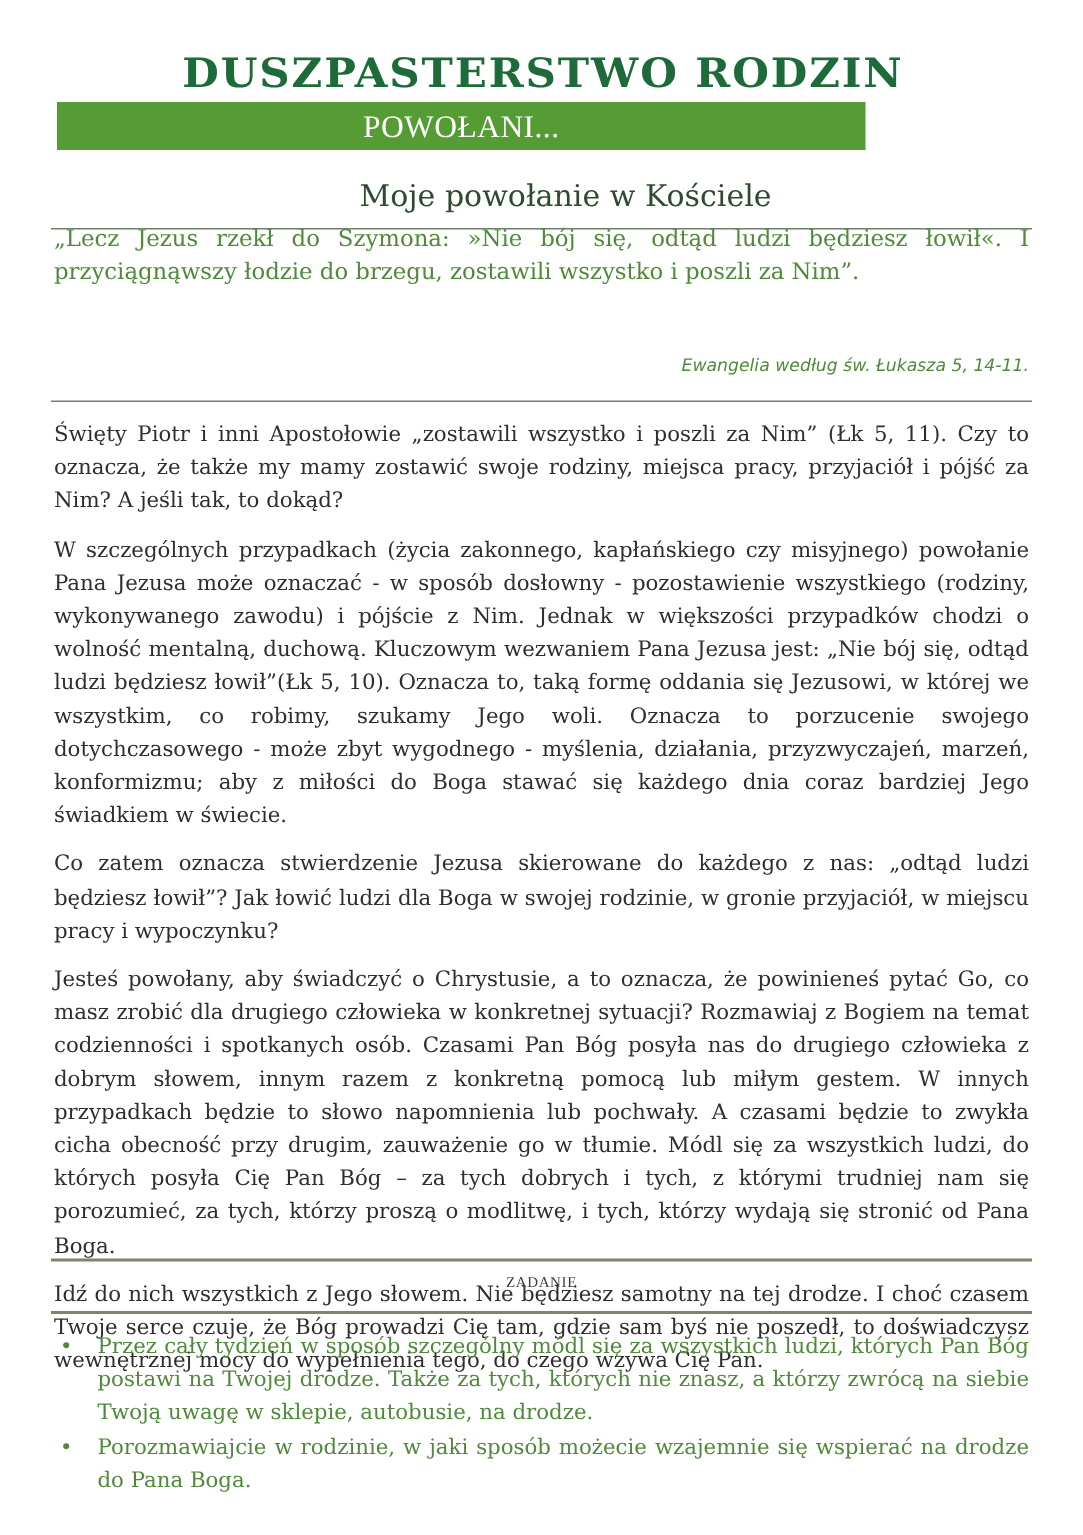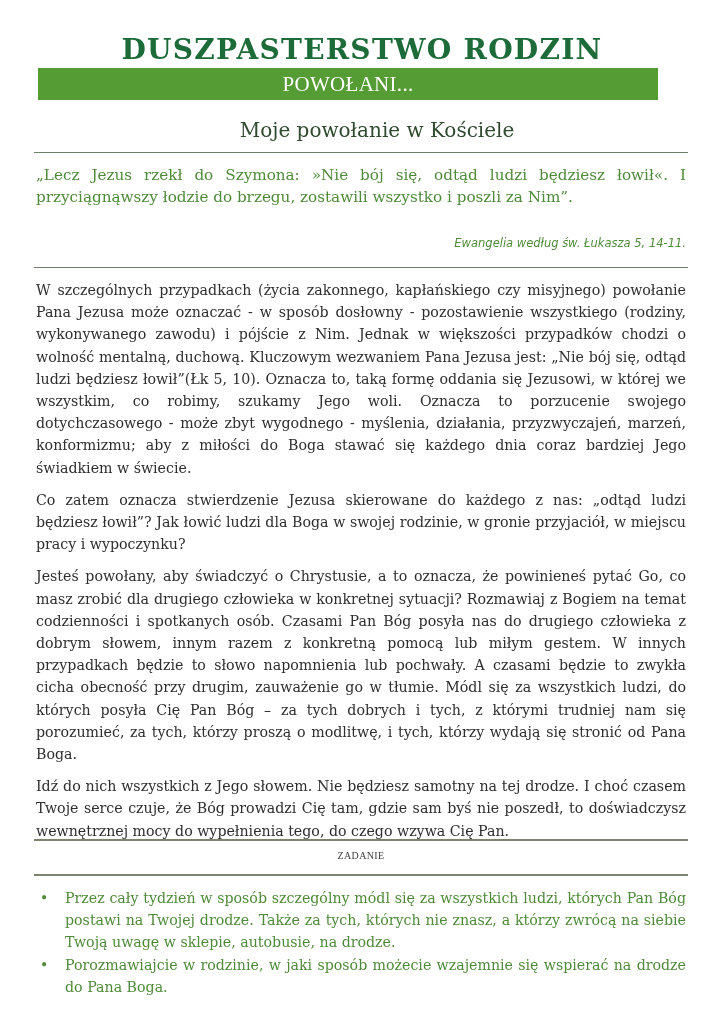--- a/index.html
+++ b/index.html
@@ -3,34 +3,34 @@
 <meta charset="utf-8">
 <style>
   html, body { margin: 0; padding: 0; background: #ffffff; }
   body { width: 722px; height: 1023px; position: relative; overflow: hidden;
          font-family: "DejaVu Serif", serif; color: #2b2b2b; }
   .page { position: absolute; left: 0; top: 0; width: 722px; height: 1023px; }
 
   .org-title { position: absolute; left: 38px; width: 648px; top: 34px; text-align: center;
                font-family: "DejaVu Serif", serif; font-weight: bold; font-size: 27px;
                letter-spacing: 1.2px; color: #1e6b3a; line-height: 32px; transform: scaleX(1.04); transform-origin: center; }
-  .series-bar { position: absolute; left: 38px; width: 620px; top: 68px; height: 32px; background: #559c34; }
+  .series-bar { position: absolute; left: 38px; width: 539px; top: 68px; height: 32px; background: #559c34; }
   .series-label { position: absolute; left: 0; right: 0; top: 4px; text-align: center;
                   font-family: "Liberation Serif", serif; font-size: 21px; color: #ffffff; line-height: 24px; letter-spacing: 0.3px; }
 
   .doc-title { position: absolute; left: 50px; width: 654px; top: 116px; text-align: center;
                font-family: "DejaVu Serif", serif; font-size: 20px; color: #2f4a2f; line-height: 28px; }
 
   .rule { position: absolute; left: 34px; width: 654px; height: 0; border-top: 1.5px solid #6c7f68; }
   .rule.r1 { top: 152px; }
   .rule.r2 { top: 267px; }
   .rule.r3 { top: 839px; border-top-color: #7d8470; border-top-width: 2px; }
   .rule.r4 { top: 874px; border-top-color: #7d8470; border-top-width: 2px; }
 
-  .quote { position: absolute; left: 36px; width: 650px; top: 164px; text-align: justify;
+  .quote { position: absolute; left: 36px; width: 650px; top: 148px; text-align: justify;
            font-family: "DejaVu Serif", serif; font-size: 15.2px; line-height: 22px; color: #4f8a3a; }
   .quote-source { position: absolute; right: 36px; top: 236px; font-family: "DejaVu Sans", sans-serif;
                   font-style: italic; font-size: 11.5px; color: #4f8a3a; }
 
   .body { position: absolute; left: 36px; width: 650px; top: 279px; }
   .body p { margin: 0 0 10px 0; font-family: "DejaVu Serif", serif; font-size: 14.2px;
             line-height: 22.2px; text-align: justify; color: #2e2e2e; }
 
   .task-header { position: absolute; left: 34px; width: 654px; top: 846px; text-align: center;
                  font-family: "Liberation Serif", serif; font-size: 10px; color: #3d3d3d; letter-spacing: 0.4px; line-height: 20px; }
@@ -54,20 +54,21 @@
   <div class="doc-title">Moje powołanie w Kościele</div>
 
   <div class="rule r1"></div>
 
   <div class="quote">„Lecz Jezus rzekł do Szymona: »Nie bój się, odtąd ludzi będziesz łowił«. I przyciągnąwszy łodzie do brzegu, zostawili wszystko i poszli za Nim”.</div>
   <div class="quote-source">Ewangelia według św. Łukasza 5, 14-11.</div>
 
   <div class="rule r2"></div>
 
   <div class="body">
+    <p>Święty Piotr i inni Apostołowie „zostawili wszystko i poszli za Nim” (Łk 5, 11). Czy to oznacza, że także my mamy zostawić swoje rodziny, miejsca pracy, przyjaciół i pójść za Nim? A jeśli tak, to dokąd?</p>
     <p>W szczególnych przypadkach (życia zakonnego, kapłańskiego czy misyjnego) powołanie Pana Jezusa może oznaczać - w sposób dosłowny - pozostawienie wszystkiego (rodziny, wykonywanego zawodu) i pójście z Nim. Jednak w większości przypadków chodzi o wolność mentalną, duchową. Kluczowym wezwaniem Pana Jezusa jest: „Nie bój się, odtąd ludzi będziesz łowił”(Łk 5, 10). Oznacza to, taką formę oddania się Jezusowi, w której we wszystkim, co robimy, szukamy Jego woli. Oznacza to porzucenie swojego dotychczasowego - może zbyt wygodnego - myślenia, działania, przyzwyczajeń, marzeń, konformizmu; aby z miłości do Boga stawać się każdego dnia coraz bardziej Jego świadkiem w świecie.</p>
     <p>Co zatem oznacza stwierdzenie Jezusa skierowane do każdego z nas: „odtąd ludzi będziesz łowił”? Jak łowić ludzi dla Boga w swojej rodzinie, w gronie przyjaciół, w miejscu pracy i wypoczynku?</p>
     <p>Jesteś powołany, aby świadczyć o Chrystusie, a to oznacza, że powinieneś pytać Go, co masz zrobić dla drugiego człowieka w konkretnej sytuacji?  Rozmawiaj z Bogiem na temat codzienności i spotkanych osób. Czasami Pan Bóg posyła nas do drugiego człowieka z dobrym słowem, innym razem z konkretną pomocą lub miłym gestem. W innych przypadkach będzie to słowo napomnienia lub pochwały. A czasami będzie to zwykła cicha obecność przy drugim, zauważenie go w tłumie. Módl się za wszystkich ludzi, do których posyła Cię Pan Bóg – za tych dobrych i tych, z którymi trudniej nam się porozumieć, za tych, którzy proszą o modlitwę, i tych, którzy wydają się stronić od Pana Boga.</p>
     <p>Idź do nich wszystkich z Jego słowem. Nie będziesz samotny na tej drodze. I choć czasem Twoje serce czuje, że Bóg prowadzi Cię tam, gdzie sam byś nie poszedł, to doświadczysz wewnętrznej mocy do wypełnienia tego, do czego wzywa Cię Pan.</p>
   </div>
 
   <div class="rule r3"></div>
   <div class="task-header">ZADANIE</div>
   <div class="rule r4"></div>
 

